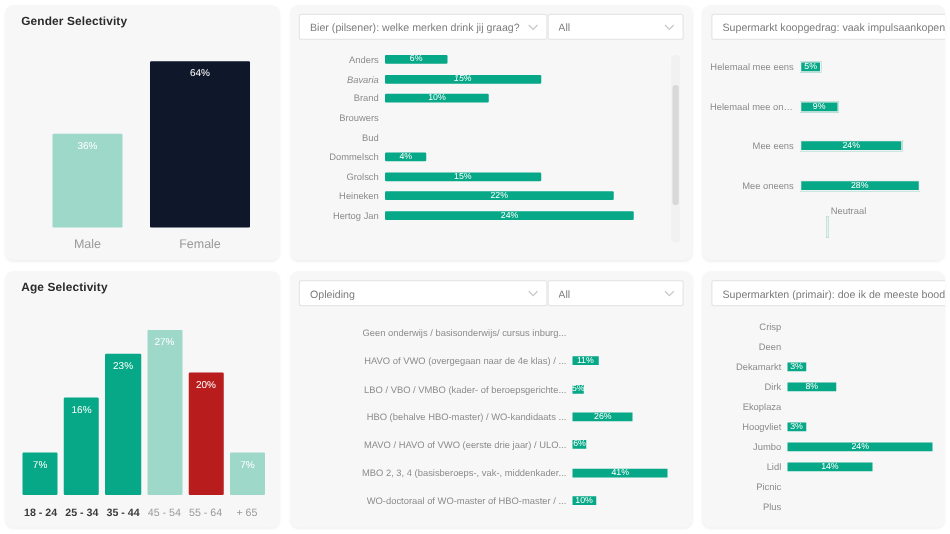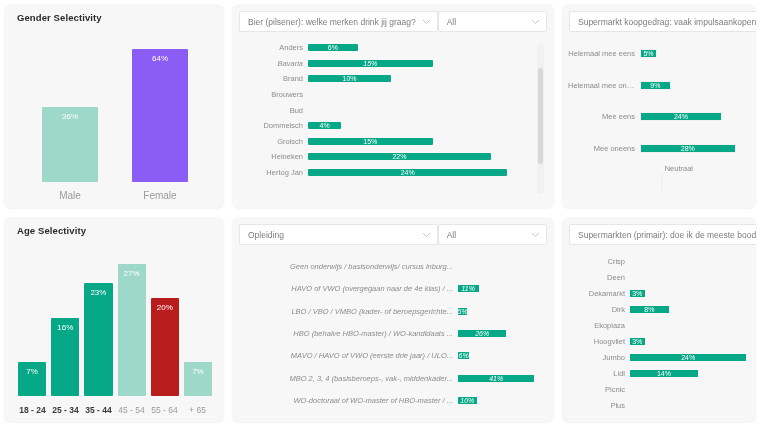--- a/index.html
+++ b/index.html
@@ -97,21 +97,21 @@
   .hbar .vlabel{font-size:7px;color:#ffffff;white-space:nowrap;}
 
   
   .beer .hchart{left:8px;right:30px;top:36px;bottom:12px;}
   .beer .hrow{height:13.8px;}
   .beer .hlabel{width:68px;}
   .beer .hbar{border-radius:1px;}
 
   
   .edu .hchart{left:8px;right:14px;top:38px;bottom:10px;}
-  .edu .hrow{height:19.5px;font-style:italic;}
+  .edu .hrow{height:19.5px;}
   .edu .hlabel{width:218px;font-size:7.5px;}
 
   
   .impulse .hchart{left:6px;right:0px;top:34px;bottom:12px;}
   .impulse .hrow{height:27px;}
   .impulse .hlabel{width:72px;}
   .impulse .hbar{border:1px solid #f1f1f1;box-sizing:border-box;}
 
   
   .smarkt .hchart{left:6px;right:0px;top:36px;bottom:8px;}
@@ -137,21 +137,21 @@
     <div class="card gender">
       <div class="card-title">Gender Selectivity</div>
       <div class="colchart">
         <div class="cols" id="gender-cols">
             <div class="colgroup">
               <div class="colbar" style="height: 51.4286%; background: rgb(158, 216, 201);">
                 <span class="vlabel">36%</span>
               </div>
             </div>
             <div class="colgroup">
-              <div class="colbar" style="height: 91.4286%; background: #8b5cf6;">
+              <div class="colbar" style="height: 91.4286%; background: #0f172a; padding-left: 24px;">
                 <span class="vlabel">64%</span>
               </div>
             </div>
           </div>
         <div class="colaxis" id="gender-axis">
             <div class="tick">Male</div>
             <div class="tick">Female</div>
           </div>
       </div>
     </div>

